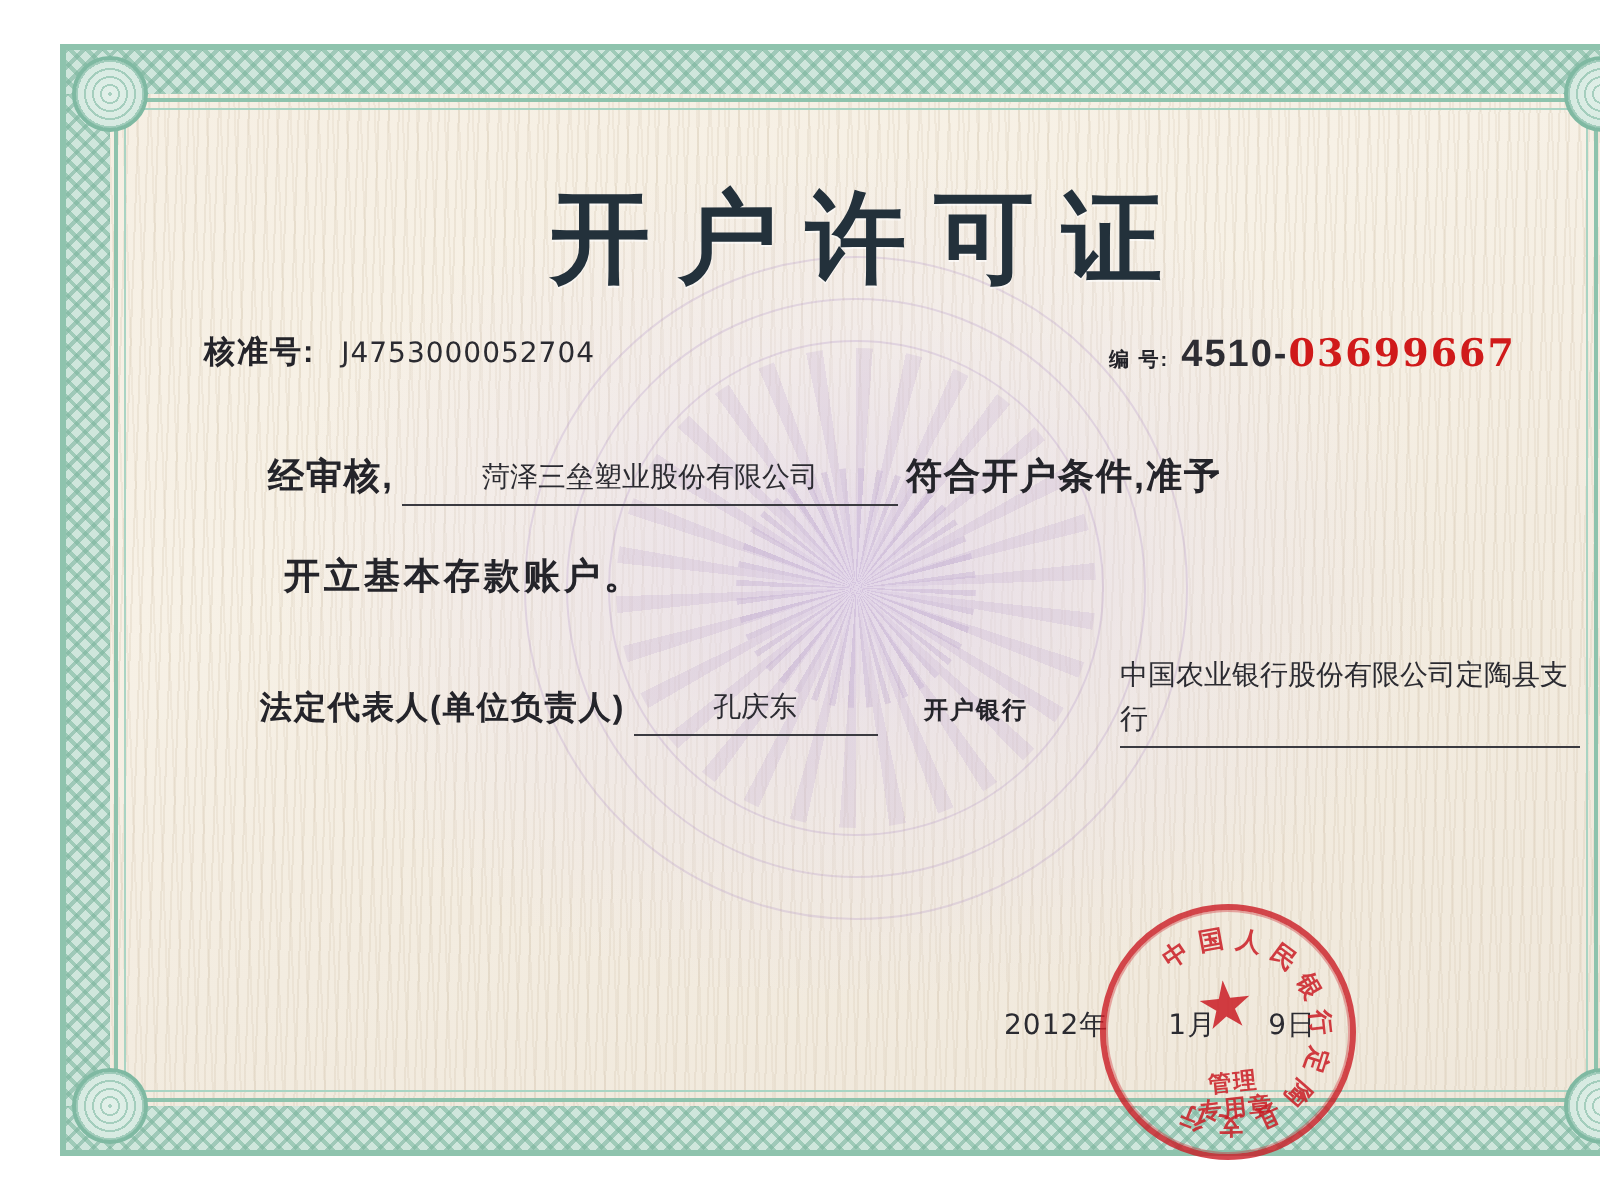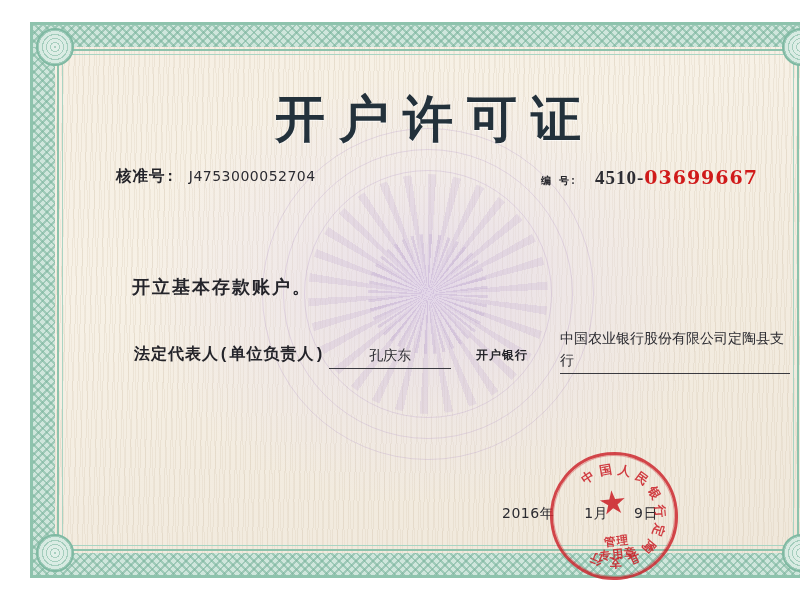--- a/index.html
+++ b/index.html
@@ -145,45 +145,44 @@
   }
 
   .row {
     position: absolute;
     font-size: 15.5px;
     line-height: 1.6;
     white-space: nowrap;
   }
 
   .label {
-    font-family: Liberation Mono, monospace;
+    font-family: Liberation Sans, sans-serif;
     font-weight: bold;
     color: #24242a;
     letter-spacing: 1px;
-    padding-left: 14px;
   }
 
   .val {
     font-family: "DejaVu Sans", sans-serif;
     color: #2b2b31;
     font-size: 14px;
   }
 
   
   #row-approval { left: 38px; top: 108px; }
   #row-approval .val { margin-left: 8px; letter-spacing: 0.5px; }
 
   
   #row-serial { right: 34px; top: 106px; text-align: right; }
   #row-serial .label { font-size: 10px; }
   #row-serial .num-prefix {
-    font-family: Liberation Serif, serif;
+    font-family: Liberation Sans, sans-serif;
     font-size: 19px;
     font-weight: bold;
-    margin-left: 18px;
+    margin-left: 6px;
     letter-spacing: 1px;
   }
   #row-serial .num-red {
     font-family: "DejaVu Serif", serif;
     font-size: 19px;
     font-weight: bold;
     color: #d01a1a;
     letter-spacing: 1px;
   }
 
@@ -194,25 +193,25 @@
     display: inline-block;
     border-bottom: 1px solid #3a3a40;
     text-align: center;
     vertical-align: bottom;
     padding: 0 4px 1px 4px;
     margin: 0 4px;
     box-sizing: border-box;
   }
   #fill-company { width: 248px; }
 
-  #row-body2 { left: 54px; top: 218px; }
+  #row-body2 { left: 78px; top: 218px; }
   #row-body2 .label { font-size: 18px; letter-spacing: 2px; }
 
   
-  #row-rep { left: 56px; top: 286px; }
+  #row-rep { left: 66px; top: 286px; }
   #row-rep .label { font-size: 16px; }
   #fill-rep { width: 122px; }
 
   #row-bank { left: 398px; top: 286px; }
   #row-bank .label { font-size: 12px; }
   #bank-value {
     position: absolute;
     left: 480px;
     top: 272px;
     width: 230px;
@@ -314,38 +313,41 @@
 
     <div class="row" id="row-approval">
       <span class="label">核准号:</span>
       <span class="val">J4753000052704</span>
     </div>
 
     <div class="row" id="row-serial">
       <span class="label">编 号:</span><span class="num-prefix">4510-</span><span class="num-red">03699667</span>
     </div>
 
+    <div class="row" id="row-body1">
+      <span class="label">经审核,</span><span class="fill val" id="fill-company">菏泽三垒塑业股份有限公司</span><span class="label">符合开户条件,准予</span>
+    </div>
 
     <div class="row" id="row-body2">
       <span class="label">开立基本存款账户。</span>
     </div>
 
     <div class="row" id="row-rep">
       <span class="label">法定代表人(单位负责人)</span><span class="fill val" id="fill-rep">孔庆东</span>
     </div>
 
     <div class="row" id="row-bank">
       <span class="label">开户银行</span>
     </div>
     <div id="bank-value">中国农业银行股份有限公司定陶县支行</div>
 
 
 
     <div class="row" id="row-date">
-      <span class="val d">2016</span><span class="val d">年</span><span class="gap"></span><span class="val d">1</span><span class="val d">月</span><span class="gap2"></span><span class="val d">9</span><span class="val d">日</span>
+      <span class="val d">2012</span><span class="val d">年</span><span class="gap"></span><span class="val d">1</span><span class="val d">月</span><span class="gap2"></span><span class="val d">9</span><span class="val d">日</span>
     </div>
 
     <div id="seal">
       <div class="star"></div>
       <div class="arc" id="seal-arc">
           <span style="transform: translate(-21.5957px, -40.6156px) rotate(-28deg) translate(-50%, -50%);">中</span>
           <span style="transform: translate(-3.52908px, -45.8644px) rotate(-4.4deg) translate(-50%, -50%);">国</span>
           <span style="transform: translate(15.1279px, -43.4413px) rotate(19.2deg) translate(-50%, -50%);">人</span>
           <span style="transform: translate(31.2543px, -33.7516px) rotate(42.8deg) translate(-50%, -50%);">民</span>
           <span style="transform: translate(42.1527px, -18.4161px) rotate(66.4deg) translate(-50%, -50%);">银</span>

